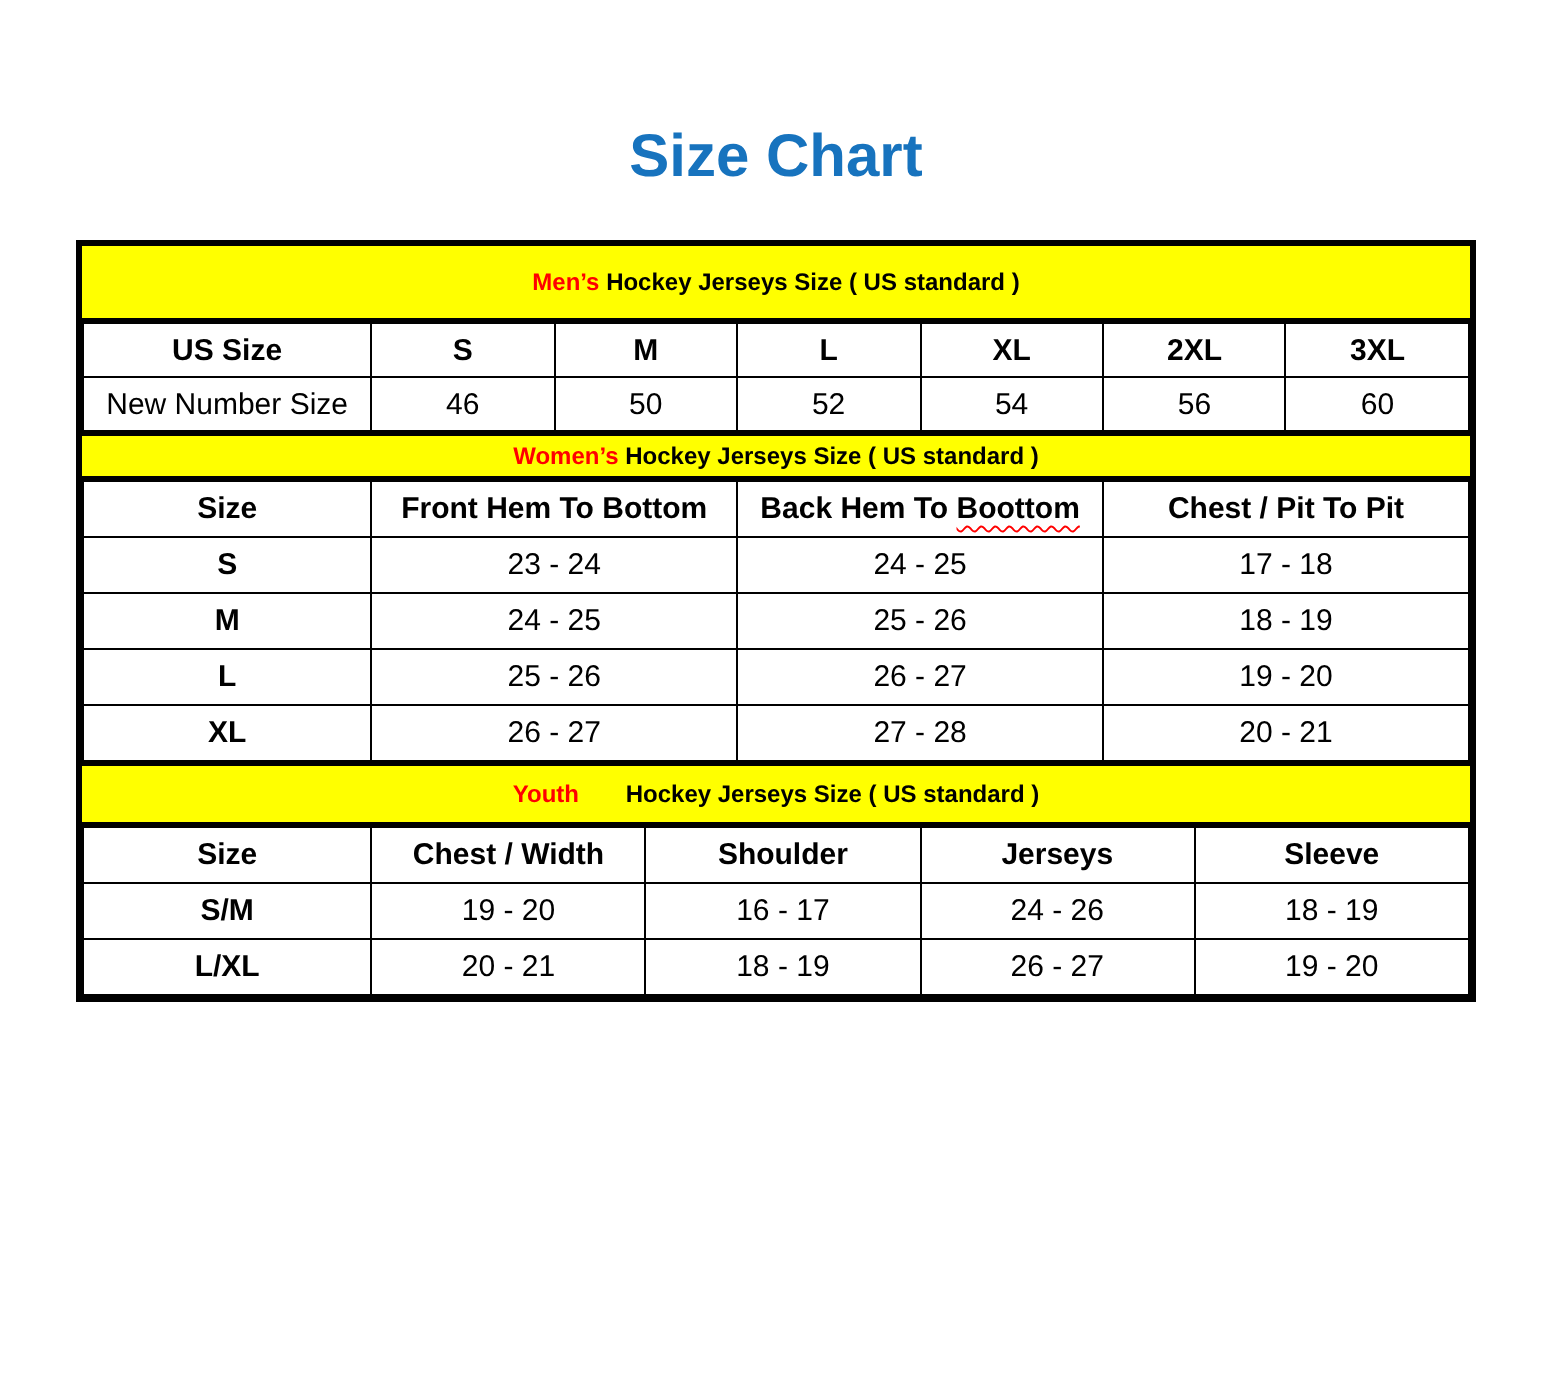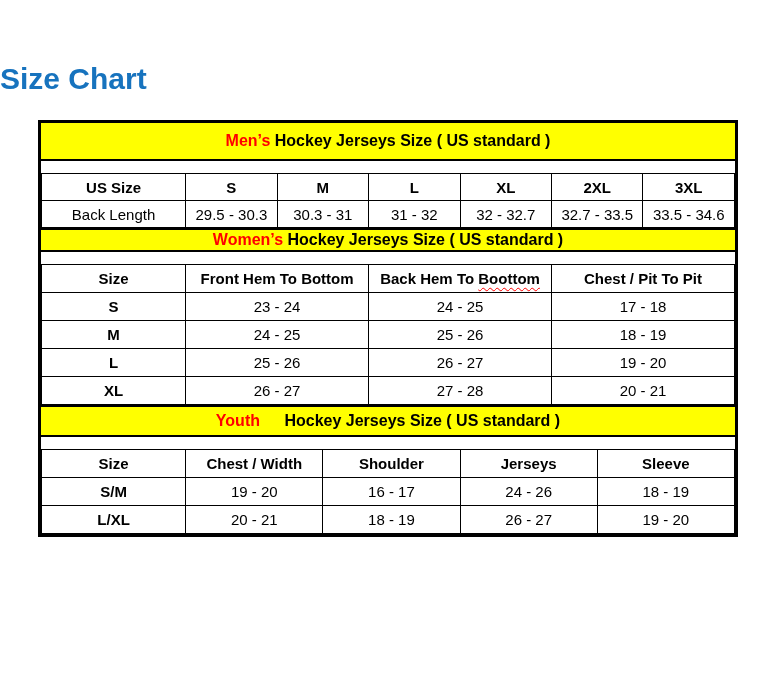--- a/index.html
+++ b/index.html
@@ -7,55 +7,54 @@
   body {
     position: relative;
     width: 776px;
     height: 692px;
     font-family: "Liberation Sans", sans-serif;
     color: #000000;
     overflow: hidden;
   }
   .page-title {
     padding-top: 62px;
-    text-align: left;
+    text-align: center;
     font-size: 30px;
     font-weight: bold;
     color: #1773BE;
     letter-spacing: 0px;
   }
   .chart-wrap {
     position: absolute;
     left: 38px;
     top: 120px;
     width: 700px;
     border: 3px solid #000000;
     background: #ffffff;
   }
   .band {
     display: flex;
     align-items: center;
     justify-content: center;
     background: #FFFF00;
     font-weight: bold;
-    font-size: 16px;
+    font-size: 12px;
     border-top: 2px solid #000;
     border-bottom: 2px solid #000;
     white-space: pre-wrap;
   }
   section:first-of-type .band { border-top: none; }
   .band-men   { height: 38px; }
   .band-women { height: 24px; }
   .band-youth { height: 32px; gap: 20px; }
   .band .hl { color: #FF0000; }
   table.sizes {
     width: 100%;
     border-collapse: collapse;
     table-layout: fixed;
-    margin-top: 12px;
   }
   table.sizes td {
     border: 1.5px solid #000000;
     text-align: center;
     vertical-align: middle;
     font-size: 15px;
     height: 28px;
     padding: 1px 3px;
     white-space: nowrap;
     overflow: hidden;
@@ -96,27 +95,27 @@
         <tr class="head">
           <td>US Size</td>
           <td>S</td>
           <td>M</td>
           <td>L</td>
           <td>XL</td>
           <td>2XL</td>
           <td>3XL</td>
         </tr>
         <tr>
-          <td>Back Length</td>
-          <td>29.5 - 30.3</td>
-          <td>30.3 - 31</td>
-          <td>31 - 32</td>
-          <td>32 - 32.7</td>
-          <td>32.7 - 33.5</td>
-          <td>33.5 - 34.6</td>
+          <td>New Number Size</td>
+          <td>46</td>
+          <td>50</td>
+          <td>52</td>
+          <td>54</td>
+          <td>56</td>
+          <td>60</td>
         </tr>
       </tbody>
     </table>
   </section>
 
   <section>
     <div class="band band-women">
       <span class="hl">Women’s</span><span> Hockey Jerseys Size ( US standard )</span>
     </div>
     <table class="sizes women">

